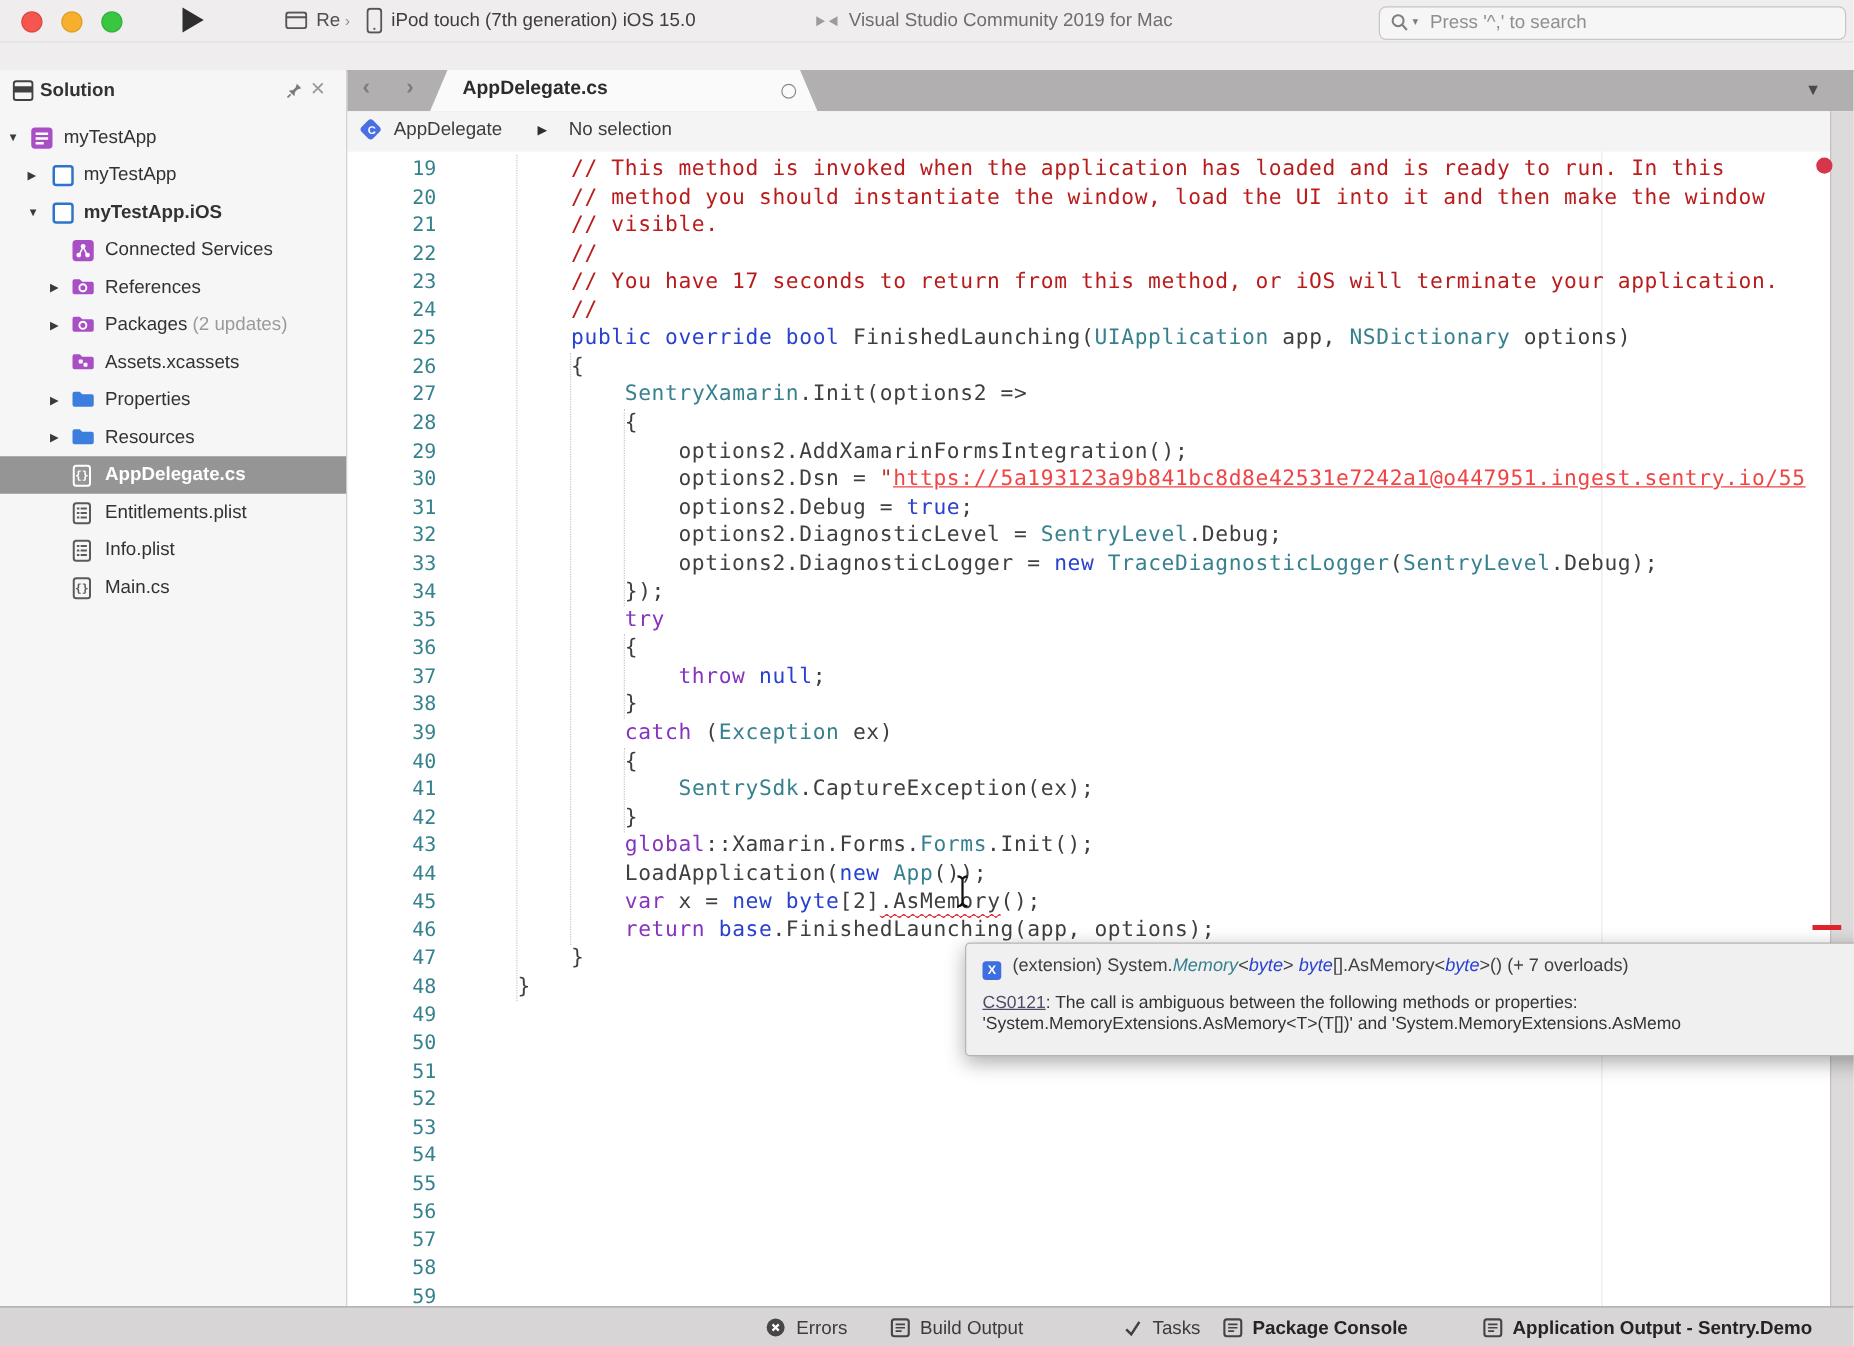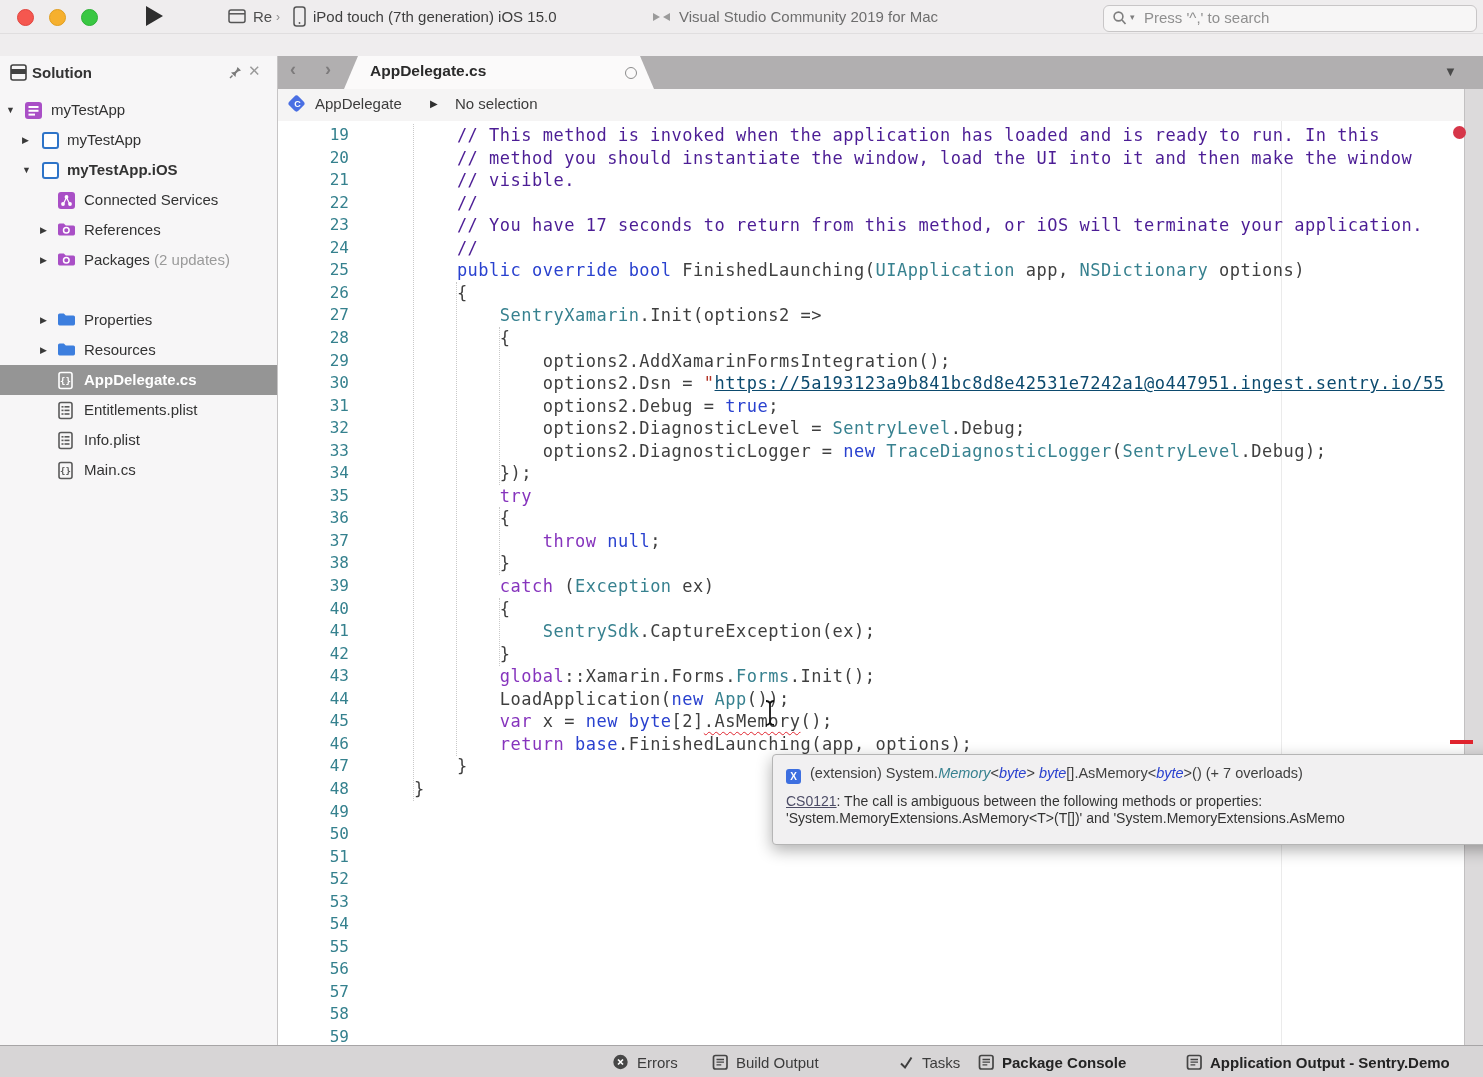--- a/index.html
+++ b/index.html
@@ -60,23 +60,23 @@
   #breadcrumb-sep{left:152px;top:9px;font-size:10px;color:#2f2f2f;}
 
   
   #editor{left:278px;top:121px;width:1186px;height:924px;background:#fff;overflow:hidden;}
   #gutter{left:0;top:3px;width:71px;}
   .gut-num{position:absolute;right:0;width:71px;text-align:right;font-family:"DejaVu Sans Mono",monospace;
            font-size:16px;color:#35818e;height:22.55px;line-height:22.55px;}
   #code-area{left:93px;top:3px;right:0;}
   .code-line{position:absolute;left:0;height:22.55px;line-height:22.55px;white-space:pre;
              font-family:"DejaVu Sans Mono",monospace;font-size:17px;letter-spacing:0.5px;color:#3f3f3f;}
-  .cm{color:#4c1d95;} .kw{color:#2941cf;} .ct{color:#8634bd;} .ty{color:#37818f;}
+  .cm{color:#b91c1c;} .kw{color:#2941cf;} .ct{color:#8634bd;} .ty{color:#37818f;}
   .pl{color:#3f3f3f;} .st{color:#b33427;}
-  .lk{color:#0c4a6e;text-decoration:underline;}
+  .lk{color:#ef4444;text-decoration:underline;}
   .er{color:#3f3f3f;text-decoration:underline wavy #e0242e 1px;text-underline-offset:4px;}
   .iguide{position:absolute;width:0;border-left:1px dotted #c9c9c9;}
   #column-ruler{left:1003px;top:0;width:1px;height:924px;background:#ebebeb;}
 
   
   #right-strip{left:1464px;top:89px;width:19px;height:956px;background:#dcdadb;border-left:1px solid #c2c0c1;}
   #error-overview-dot{left:1453px;top:126px;width:13px;height:13px;border-radius:50%;background:#d63649;z-index:12;}
   #error-scroll-marker{left:1450px;top:740px;width:23px;height:4px;background:#e0242e;z-index:12;}
 
   
@@ -204,20 +204,28 @@
           </svg></span>
         <span class="t-label" style="left: 84px;">References</span>
       </div>
       <div class="tree-row abs" style="top: 150px;">
         <span class="arrow" style="left: 40px;">▶</span>
         <span class="t-icon" style="left: 57px;"><svg width="19" height="16">
             <path d="M1 4 q0-1.6 1.6-1.6 h4.2 l2 2 h7.6 q1.6 0 1.6 1.6 v6.8 q0 1.6-1.6 1.6 H2.6 q-1.6 0-1.6-1.6 z" fill="#a94fc6"></path>
             <circle cx="9.3" cy="9.2" r="2.8" fill="none" stroke="#fff" stroke-width="1.5"></circle>
           </svg></span>
         <span class="t-label" style="left: 84px;">Packages<span class="suffix"> (2 updates)</span></span>
+      </div>
+      <div class="tree-row abs" style="top: 180px;">
+        <span class="t-icon" style="left: 57px;"><svg width="19" height="16">
+            <path d="M1 4 q0-1.6 1.6-1.6 h4.2 l2 2 h7.6 q1.6 0 1.6 1.6 v6.8 q0 1.6-1.6 1.6 H2.6 q-1.6 0-1.6-1.6 z" fill="#a94fc6"></path>
+            <rect x="6" y="6.5" width="3.2" height="3.2" rx="0.8" fill="#fff"></rect>
+            <rect x="9.8" y="9.2" width="3.2" height="3.2" rx="0.8" fill="#fff"></rect>
+          </svg></span>
+        <span class="t-label" style="left: 84px;">Assets.xcassets</span>
       </div>
       <div class="tree-row abs" style="top: 210px;">
         <span class="arrow" style="left: 40px;">▶</span>
         <span class="t-icon" style="left: 57px;"><svg width="19" height="16">
             <path d="M1 4 q0-1.6 1.6-1.6 h4.2 l2 2 h7.6 q1.6 0 1.6 1.6 v6.8 q0 1.6-1.6 1.6 H2.6 q-1.6 0-1.6-1.6 z" fill="#3c7ede"></path>
           </svg></span>
         <span class="t-label" style="left: 84px;">Properties</span>
       </div>
       <div class="tree-row abs" style="top: 240px;">
         <span class="arrow" style="left: 40px;">▶</span>

